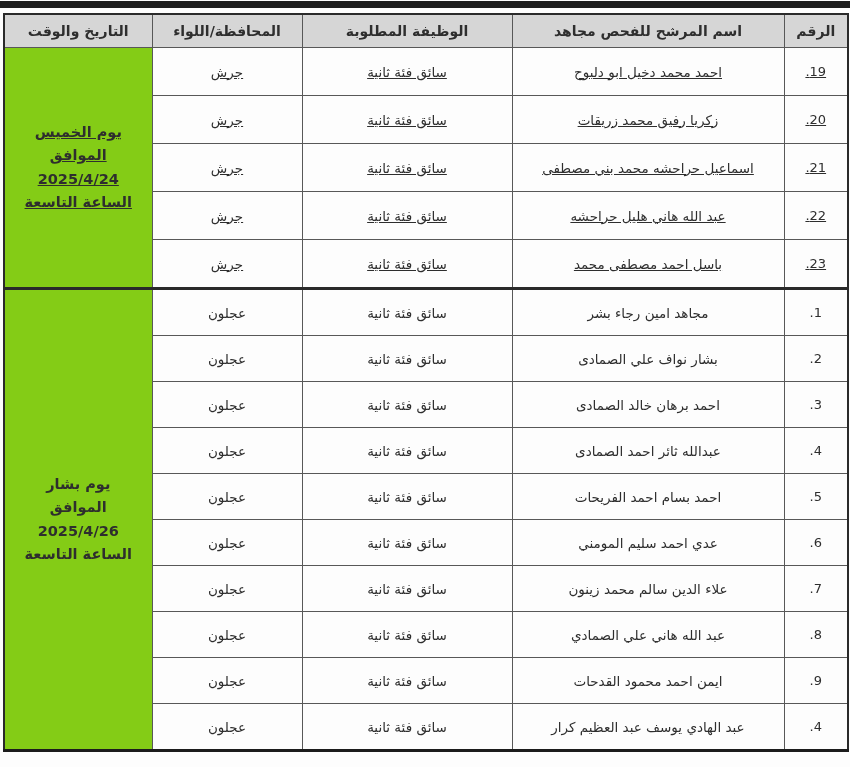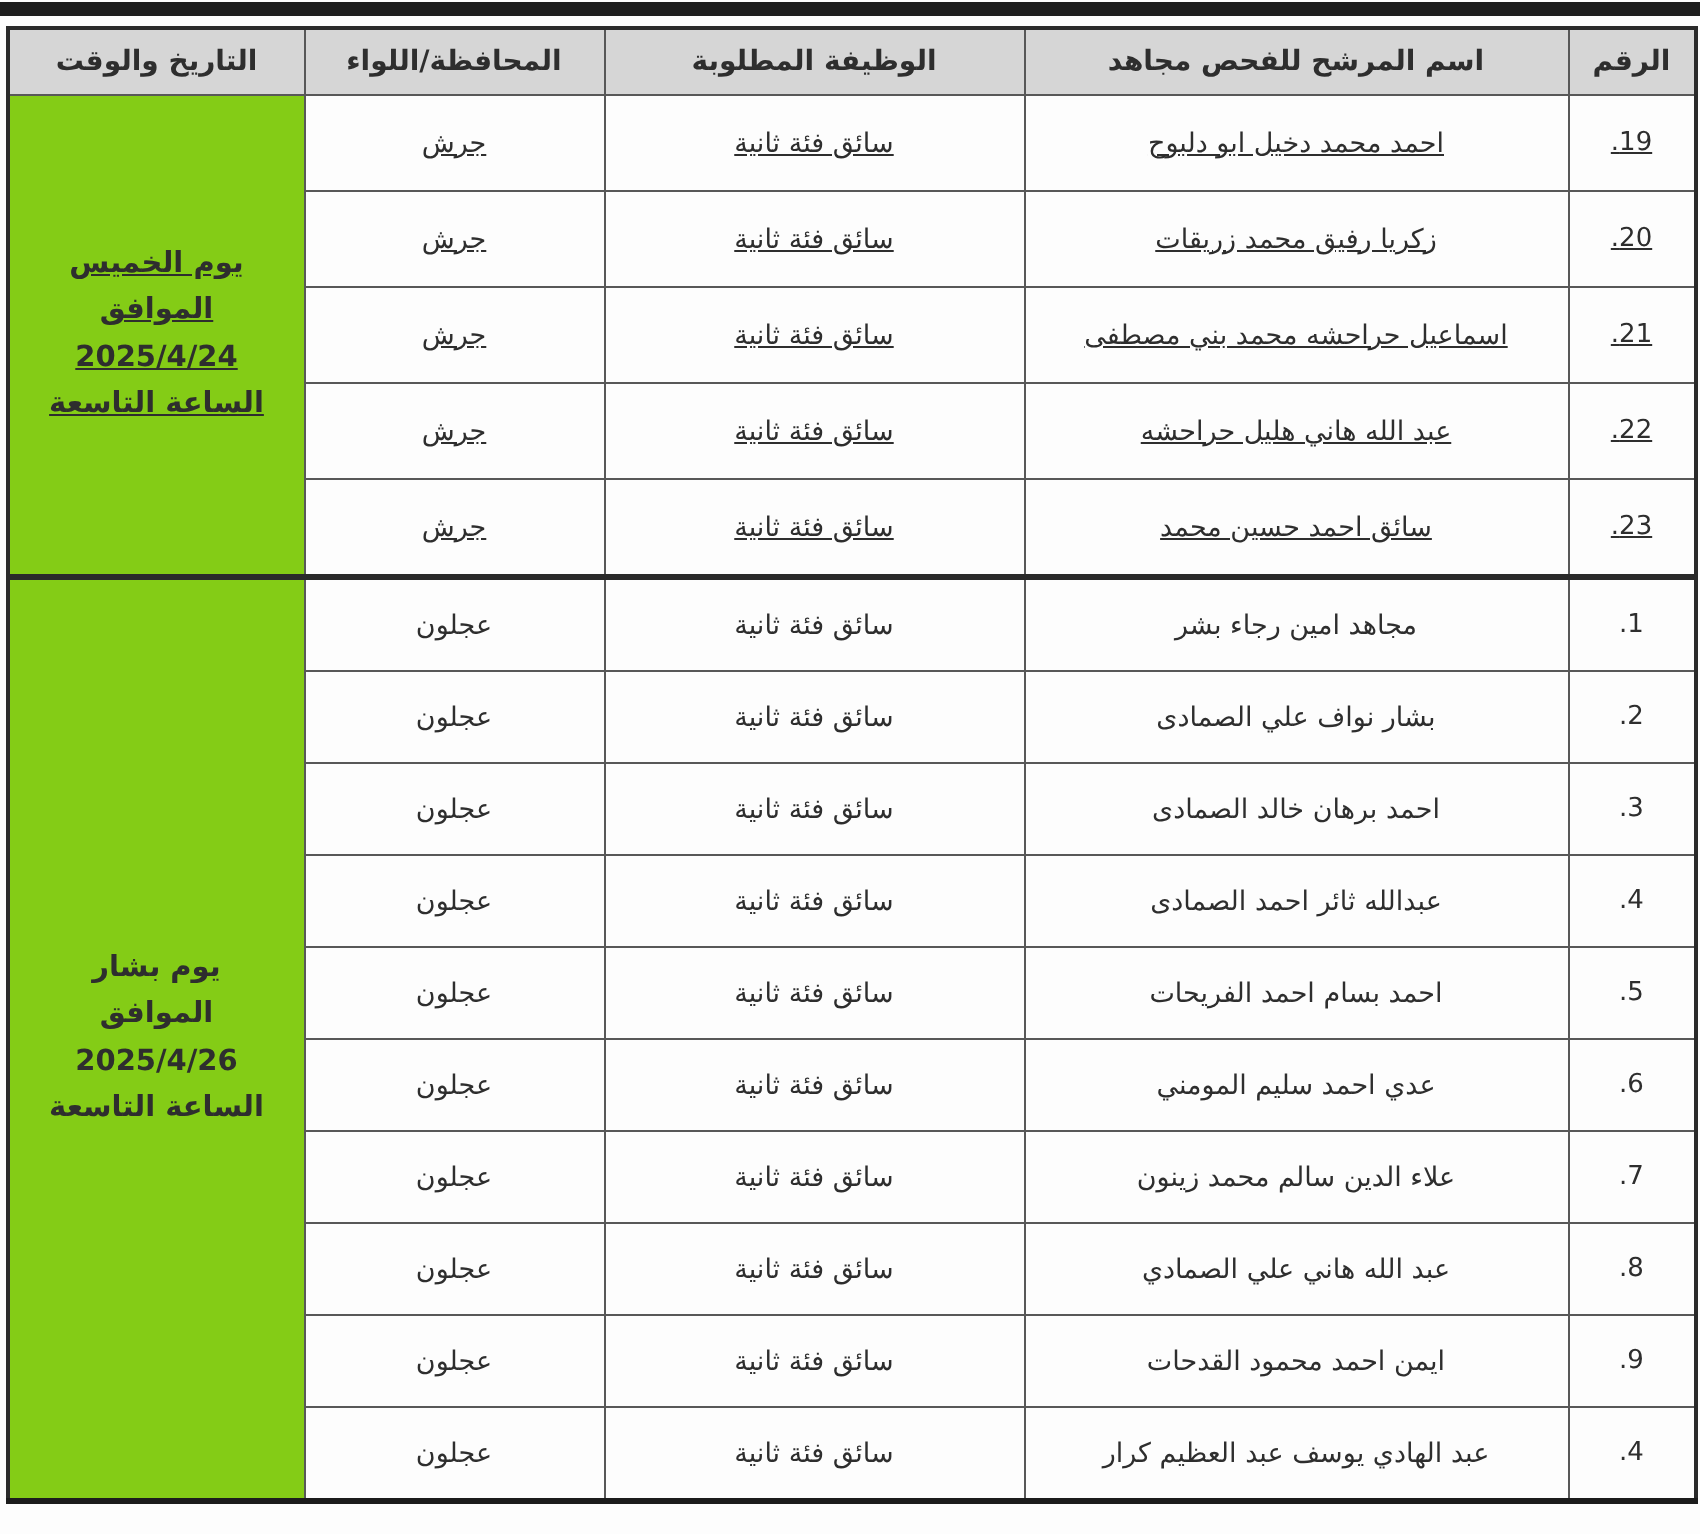--- a/index.html
+++ b/index.html
@@ -125,21 +125,21 @@
           <td class="gov-cell">جرش</td>
         </tr>
         <tr class="sec1">
           <td class="num-cell">22.</td>
           <td class="name-cell">عبد الله هاني هليل حراحشه</td>
           <td class="job-cell">سائق فئة ثانية</td>
           <td class="gov-cell">جرش</td>
         </tr>
         <tr class="sec1">
           <td class="num-cell">23.</td>
-          <td class="name-cell">سائق احمد حسين محمد</td>
+          <td class="name-cell">باسل احمد مصطفى محمد</td>
           <td class="job-cell">سائق فئة ثانية</td>
           <td class="gov-cell">جرش</td>
         </tr>
         <tr class="sec2 section-start">
           <td class="num-cell">1.</td>
           <td class="name-cell">مجاهد امين رجاء بشر</td>
           <td class="job-cell">سائق فئة ثانية</td>
           <td class="gov-cell">عجلون</td>
           <td class="date-cell" rowspan="10">
             <div>يوم بشار</div>

